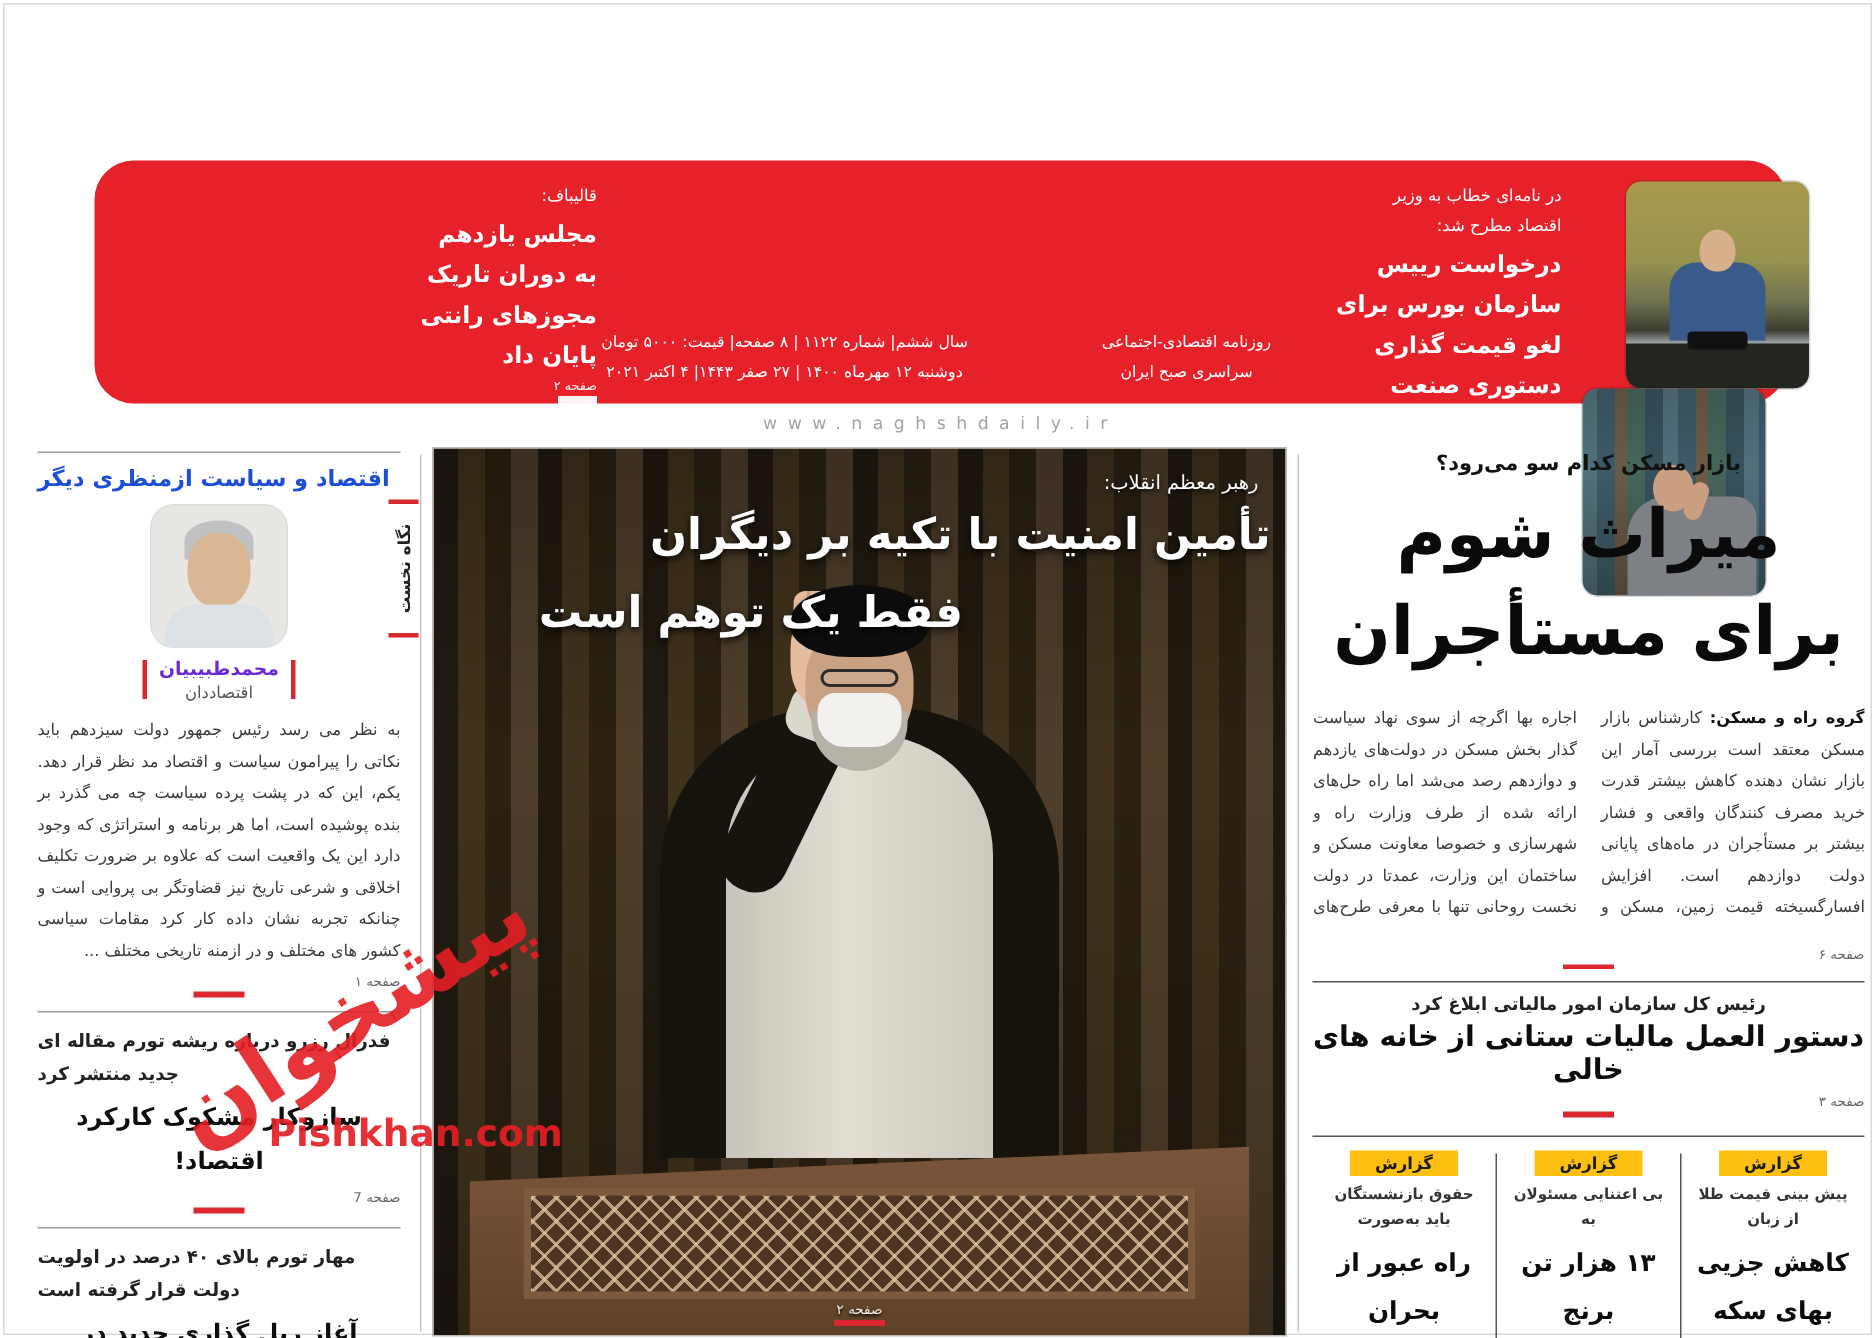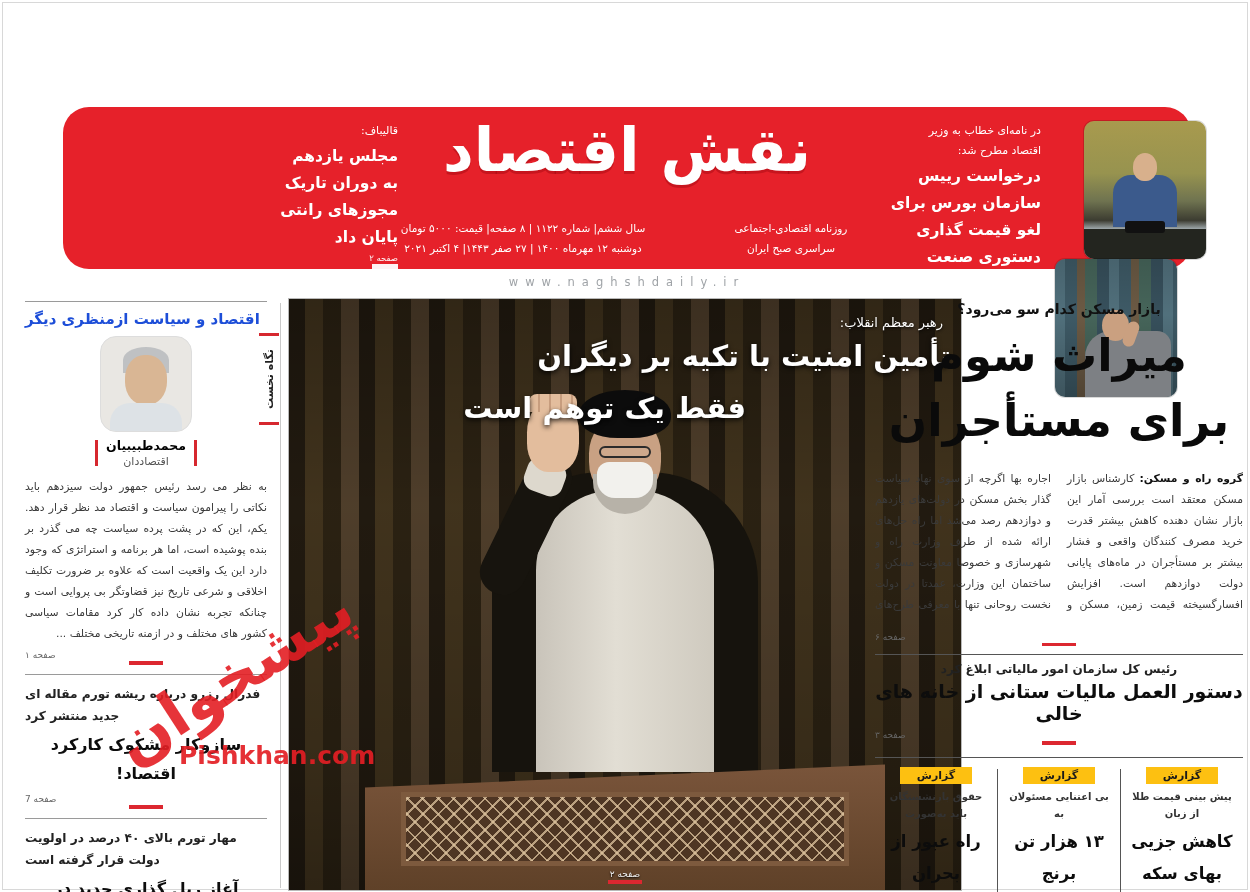--- a/index.html
+++ b/index.html
@@ -53,38 +53,38 @@
   .leftcol { position:absolute; left:22px; top:298px; width:242px; }
   .leftcol .topline { border-top:1px solid #9a9a9a; margin-bottom:8px; }
   .fl-title { font-size:15px; font-weight:bold; text-align:left; color:#1d4ed8; margin-bottom:8px; }
   .fl-photo { width:92px; height:96px; margin:0 auto 6px auto; border-radius:16px;
     background:#e9e7e3; border:1px solid #ddd; position:relative; overflow:hidden; }
   .fl-photo .hair { position:absolute; left:50%; top:10px; transform:translateX(-50%); width:46px; height:26px; background:#bfc1c3; border-radius:50% 50% 0 0; }
   .fl-photo .face { position:absolute; left:50%; top:18px; transform:translateX(-50%); width:42px; height:50px; background:#d9b694; border-radius:46%; }
   .fl-photo .shirt { position:absolute; left:50%; bottom:-4px; transform:translateX(-50%); width:72px; height:32px; background:#dde2e6; border-radius:20px 20px 0 0; }
   .fl-author { display:flex; align-items:center; justify-content:center; gap:8px; margin-bottom:8px; }
   .fl-author .rbar { width:3px; height:26px; background:#d6282f; }
-  .fl-author .nm { font-size:12.5px; font-weight:bold; color:#000000; text-align:left; }
+  .fl-author .nm { font-size:12.5px; font-weight:bold; color:#6d28d9; text-align:left; }
   .fl-author .rl { font-size:11px; color:#555; text-align:center; margin-top:2px; }
   .fl-body { font-size:10.8px; color:#3a3a3a; line-height:1.95; text-align:justify; }
-  .pmark { text-align:left; margin-top:6px; }
+  .pmark { text-align:right; margin-top:6px; }
   .pmark .pt { font-size:9px; color:#666; }
   .pmark .bar { width:34px; height:3.5px; background:#dc2730; margin:1px auto 0 auto; }
   .lc-rule { border-top:1px solid #9a9a9a; margin:9px 0; }
   .lc-kicker { font-size:12.2px; font-weight:bold; color:#222; text-align:left; line-height:1.8; }
   .lc-head { font-size:16px; font-weight:bold; color:#0d0d0d; text-align:center; line-height:1.8; margin-top:3px; }
 
   
   .fl-tab { position:absolute; left:256px; top:330px; width:20px; height:92px;
     border-top:3px solid #d6282f; border-bottom:3px solid #d6282f;
     display:flex; align-items:center; justify-content:center; background:#fff; }
   .fl-tab span { writing-mode:vertical-rl; transform:rotate(180deg); font-size:11px; font-weight:bold; color:#222; letter-spacing:2px; }
 
   
-  .centerph { position:absolute; left:285px; top:295px; width:674px; height:593px;
+  .centerph { position:absolute; left:285px; top:295px; width:570px; height:593px;
     border:1px solid #b9b9b9; overflow:hidden;
     background:
       linear-gradient(180deg,rgba(0,0,0,.30) 0%,rgba(0,0,0,.08) 35%,rgba(0,0,0,.22) 80%,rgba(0,0,0,.35) 100%),
       repeating-linear-gradient(90deg,#241c11 0 16px,#46371f 16px 34px,#2e2414 34px 52px,#55432e 52px 70px); }
   .ldr-cloak { position:absolute; left:50%; bottom:118px; transform:translateX(-50%);
     width:266px; height:300px; background:#16130d; border-radius:110px 110px 0 0; }
   .ldr-robe { position:absolute; left:50%; bottom:118px; transform:translateX(-50%);
     width:178px; height:282px; background:linear-gradient(90deg,#c9c4ba,#e2ded4 45%,#cfcabf); border-radius:80px 80px 0 0; }
   .ldr-head { position:absolute; left:50%; bottom:388px; transform:translateX(-50%);
     width:72px; height:84px; background:#c9a183; border-radius:42% 42% 48% 48%; }
@@ -146,21 +146,20 @@
     font-size:62px; font-weight:bold; transform:rotate(-33deg); z-index:60; pointer-events:none; }
   .wm-en { position:absolute; left:176px; top:738px; color:rgba(227,30,36,.92); direction:ltr;
     font-size:25px; font-weight:bold; z-index:60; pointer-events:none; letter-spacing:0; }
 </style>
 </head>
 <body>
 
 <div class="page">
 
   <div class="banner">
-    <div class="logo">نقش اقتصاد</div>
     <div class="mast-info mi-left">
       <div>سال ششم| شماره ۱۱۲۲ | ۸ صفحه| قیمت: ۵۰۰۰ تومان</div>
       <div>دوشنبه ۱۲ مهرماه ۱۴۰۰ | ۲۷ صفر ۱۴۴۳| ۴ اکتبر ۲۰۲۱</div>
     </div>
     <div class="mast-info mi-right">
       <div>روزنامه اقتصادی-اجتماعی</div>
       <div>سراسری صبح ایران</div>
     </div>
 
     <div class="box-photo bp-l ph-ghalibaf">

